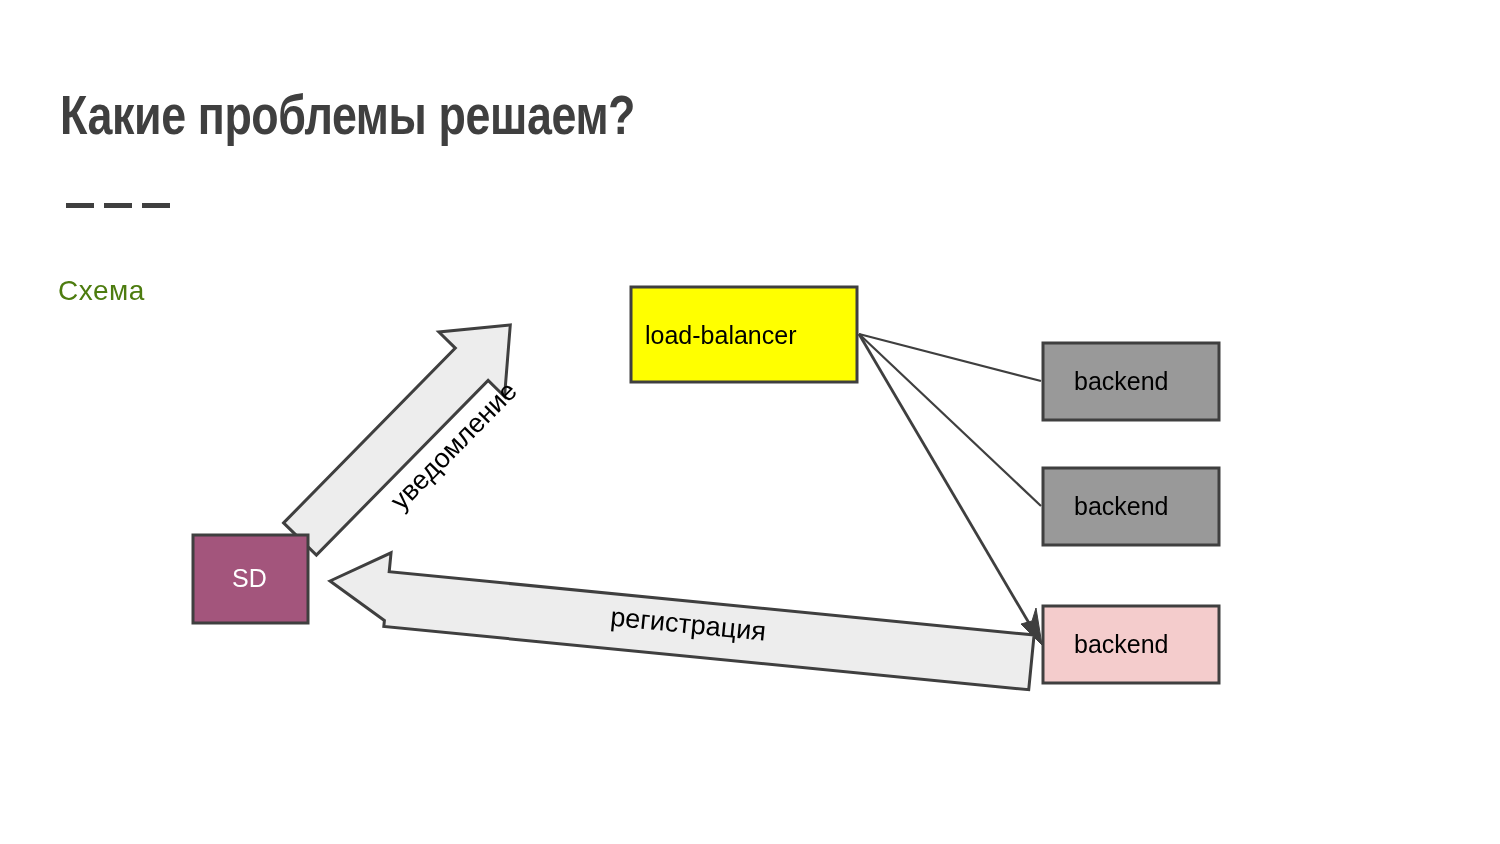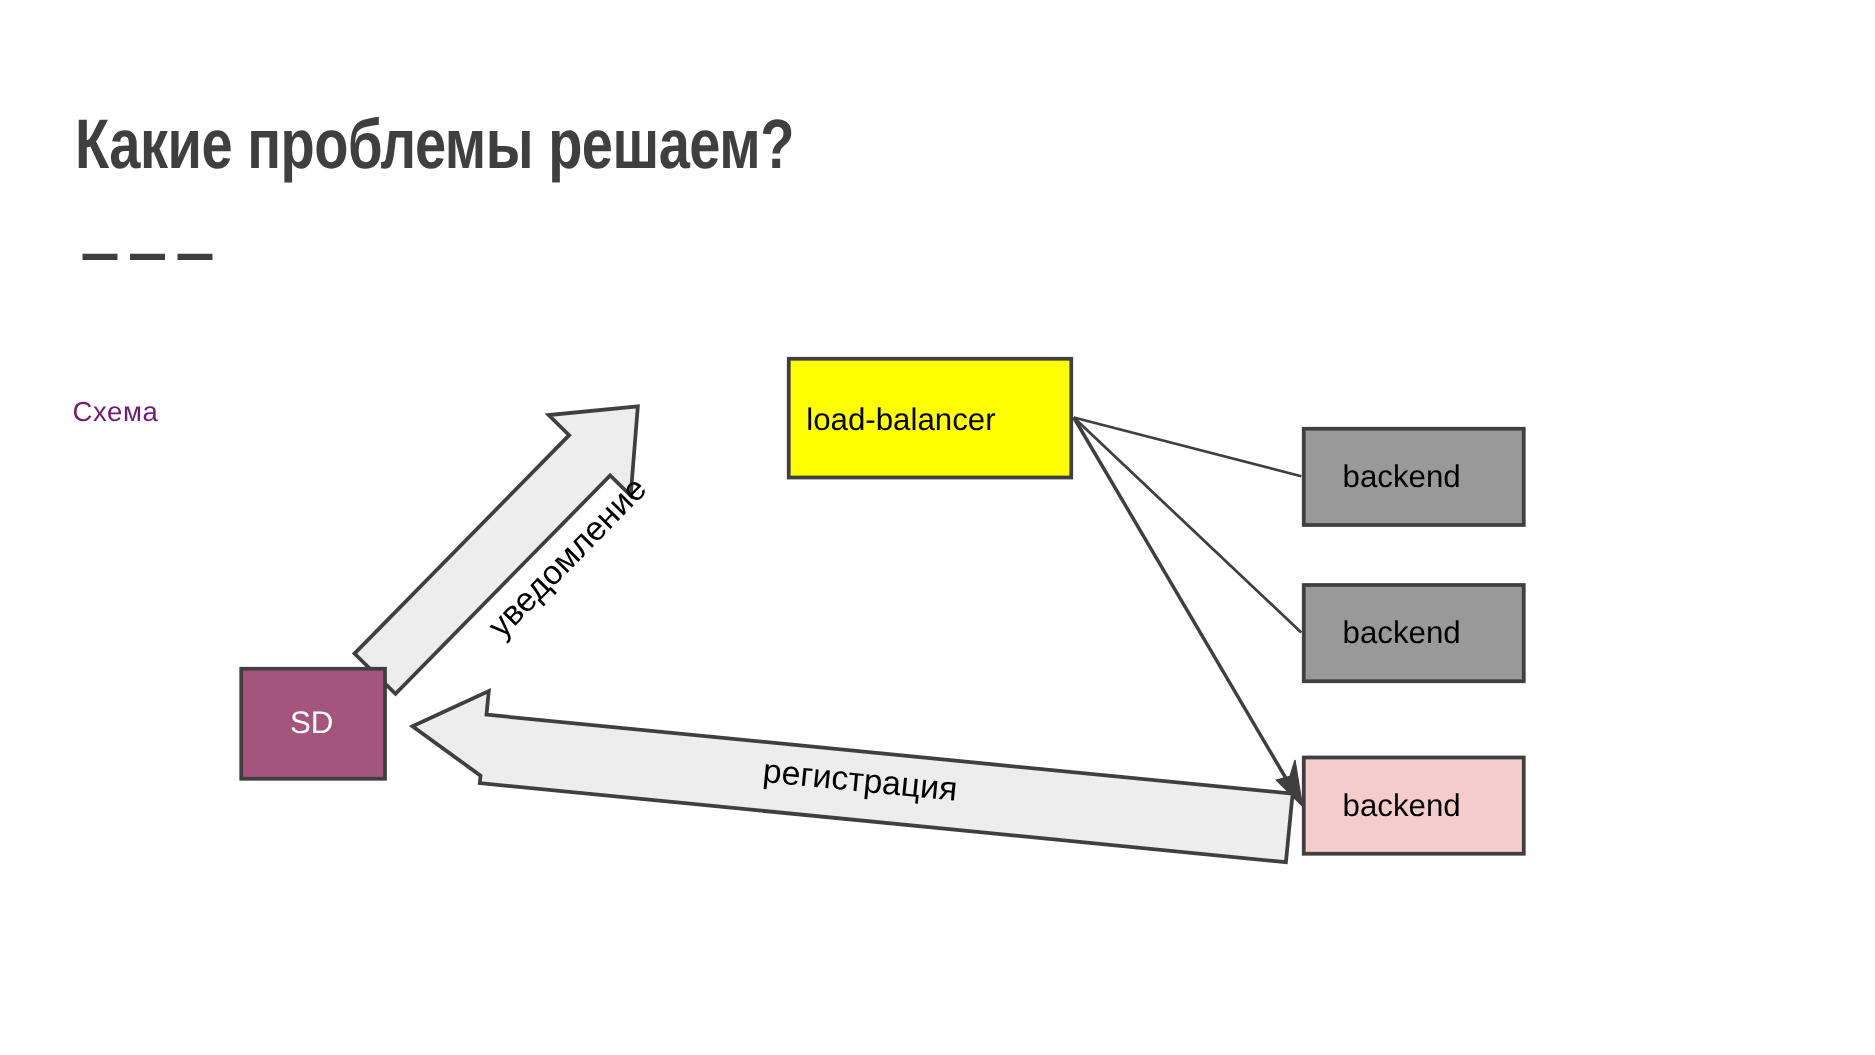--- a/index.html
+++ b/index.html
@@ -54,25 +54,24 @@
     display: block;
   }
   #title-rule span.d1 { left: 0px;  width: 28px; }
   #title-rule span.d2 { left: 38px; width: 28px; }
   #title-rule span.d3 { left: 76px; width: 28px; }
 
   #subtitle {
     position: absolute;
     left: 58px;
     top: 275px;
-    font-size: 22px;
+    font-size: 28px;
     font-weight: normal;
-    color: #701a75;
+    color: #4d7c0f;
     letter-spacing: 0.5px;
-    margin-top: 42px;
   }
 
   
   #diagram {
     position: absolute;
     left: 0;
     top: 0;
     width: 1500px;
     height: 844px;
   }

